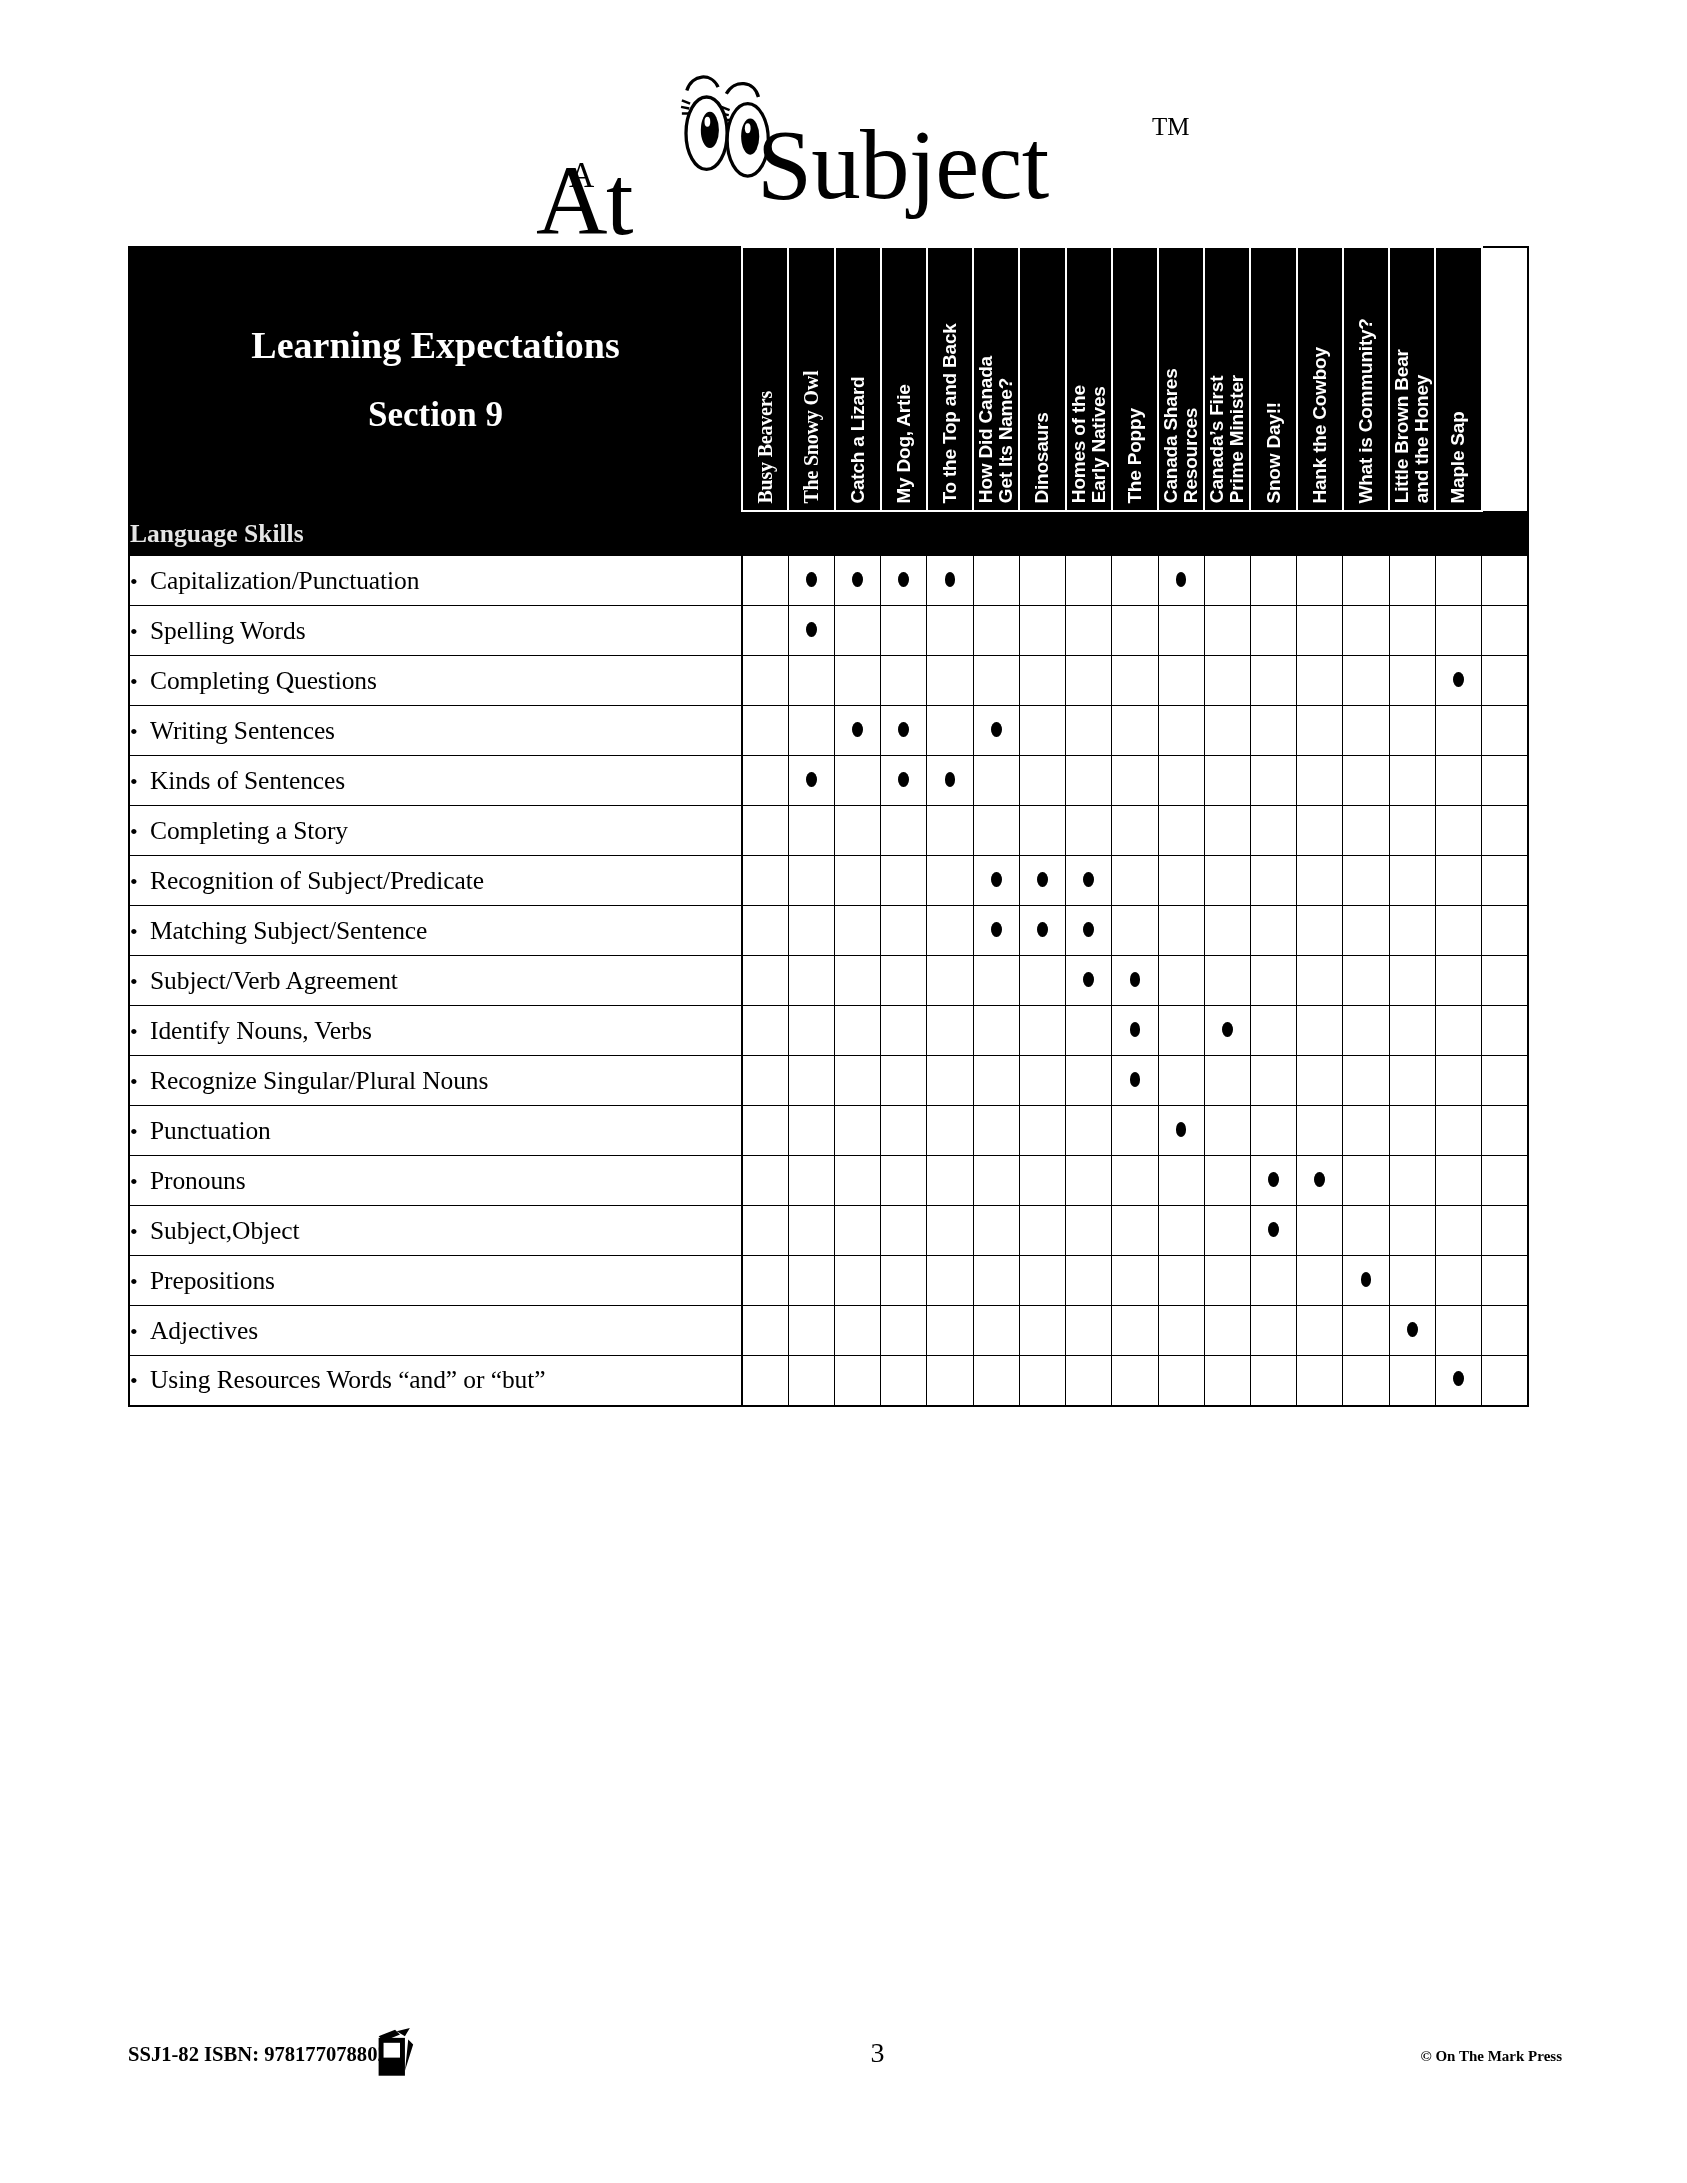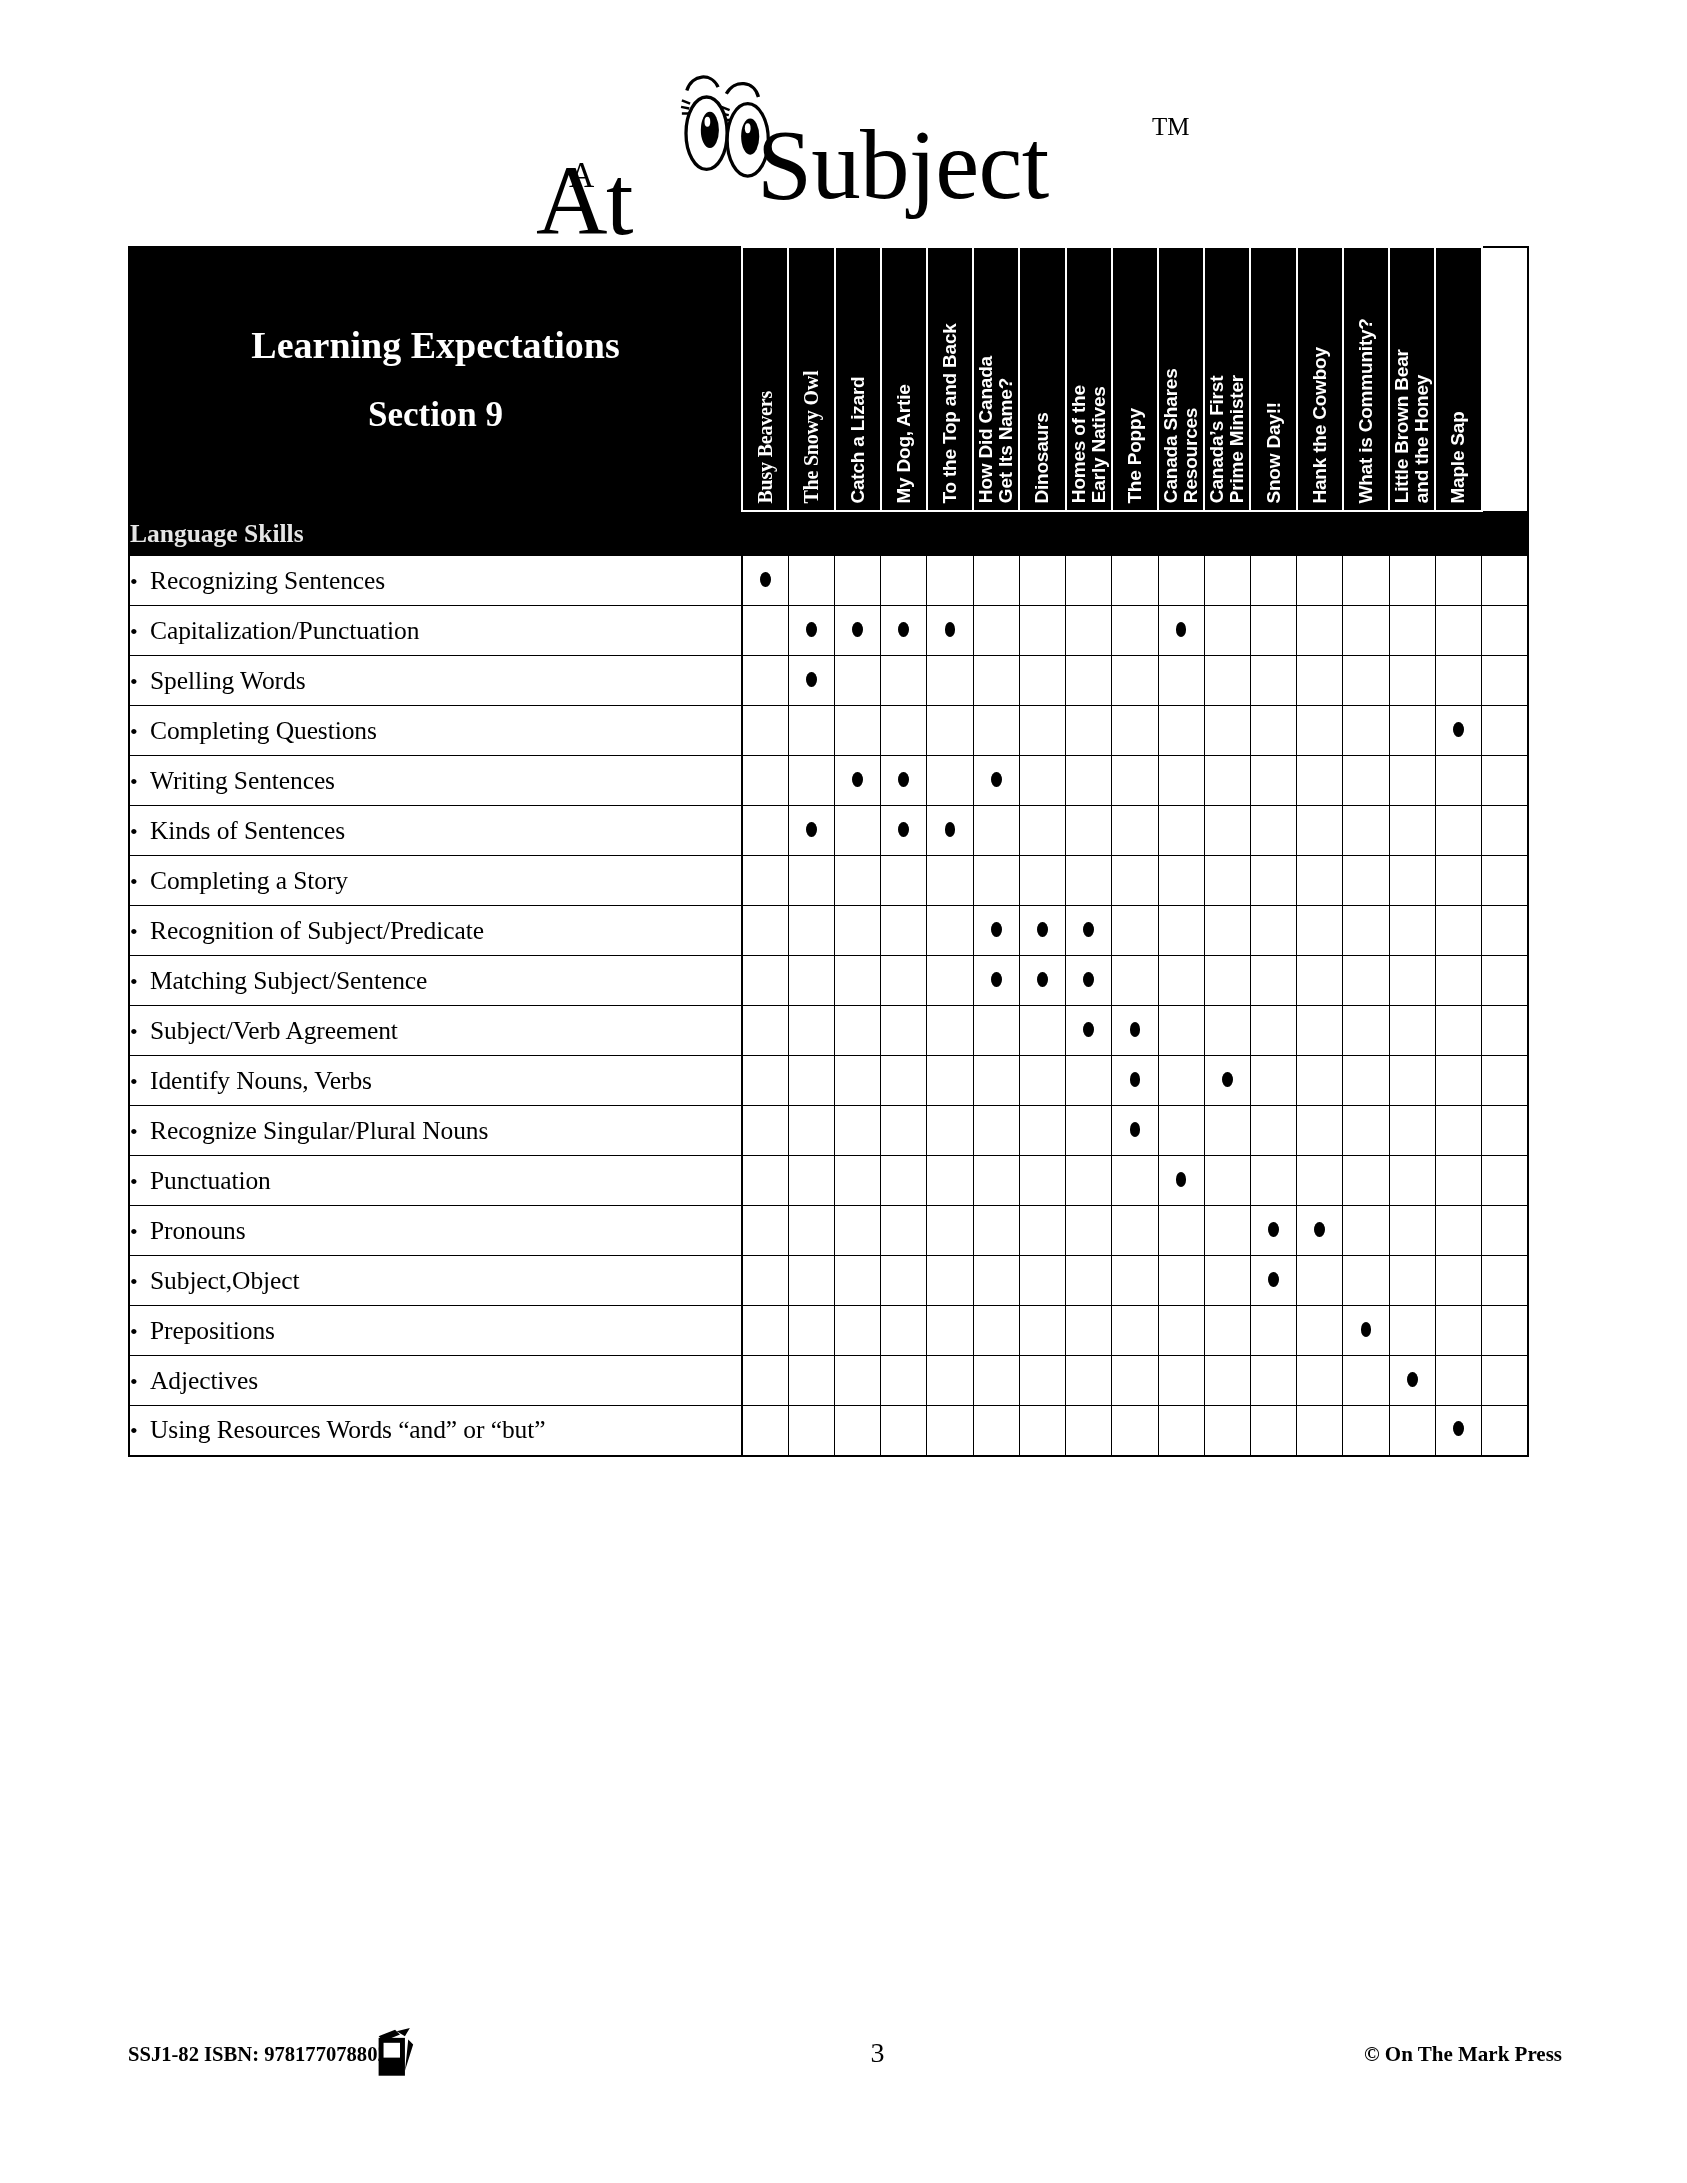--- a/index.html
+++ b/index.html
@@ -217,22 +217,22 @@
     position: absolute;
     left: 700px;
     top: 1.6px;
     width: 99px;
     text-align: center;
     font-size: 28px;
   }
   .foot-right {
     position: absolute;
     right: 0;
-    top: 7px;
-    font-size: 21px;
+    top: 13px;
+    font-size: 15px;
     font-weight: bold;
     white-space: nowrap;
   }
 </style>
 </head>
 <body>
 
 <div class="title-block">
   <div class="title-inner">
     <span class="title-at">At</span>
@@ -359,40 +359,20 @@
               <span>Maple Sap</span>
             </div>
           </th>
         </tr>
     </thead>
     <tbody>
       <tr class="section-band">
         <td colspan="18">Language Skills</td>
       </tr>
 
-    <tr class="drow">
-          <td class="rowlabel"><span class="bullet">•</span><span>Recognizing Sentences</span></td>
-          <td class="cell"><span class="dot"></span></td>
-          <td class="cell"></td>
-          <td class="cell"></td>
-          <td class="cell"></td>
-          <td class="cell"></td>
-          <td class="cell"></td>
-          <td class="cell"></td>
-          <td class="cell"></td>
-          <td class="cell"></td>
-          <td class="cell"></td>
-          <td class="cell"></td>
-          <td class="cell"></td>
-          <td class="cell"></td>
-          <td class="cell"></td>
-          <td class="cell"></td>
-          <td class="cell"></td>
-          <td class="cell"></td>
-        </tr>
         <tr class="drow">
           <td class="rowlabel"><span class="bullet">•</span><span>Capitalization/Punctuation</span></td>
           <td class="cell"></td>
           <td class="cell"><span class="dot"></span></td>
           <td class="cell"><span class="dot"></span></td>
           <td class="cell"><span class="dot"></span></td>
           <td class="cell"><span class="dot"></span></td>
           <td class="cell"></td>
           <td class="cell"></td>
           <td class="cell"></td>

